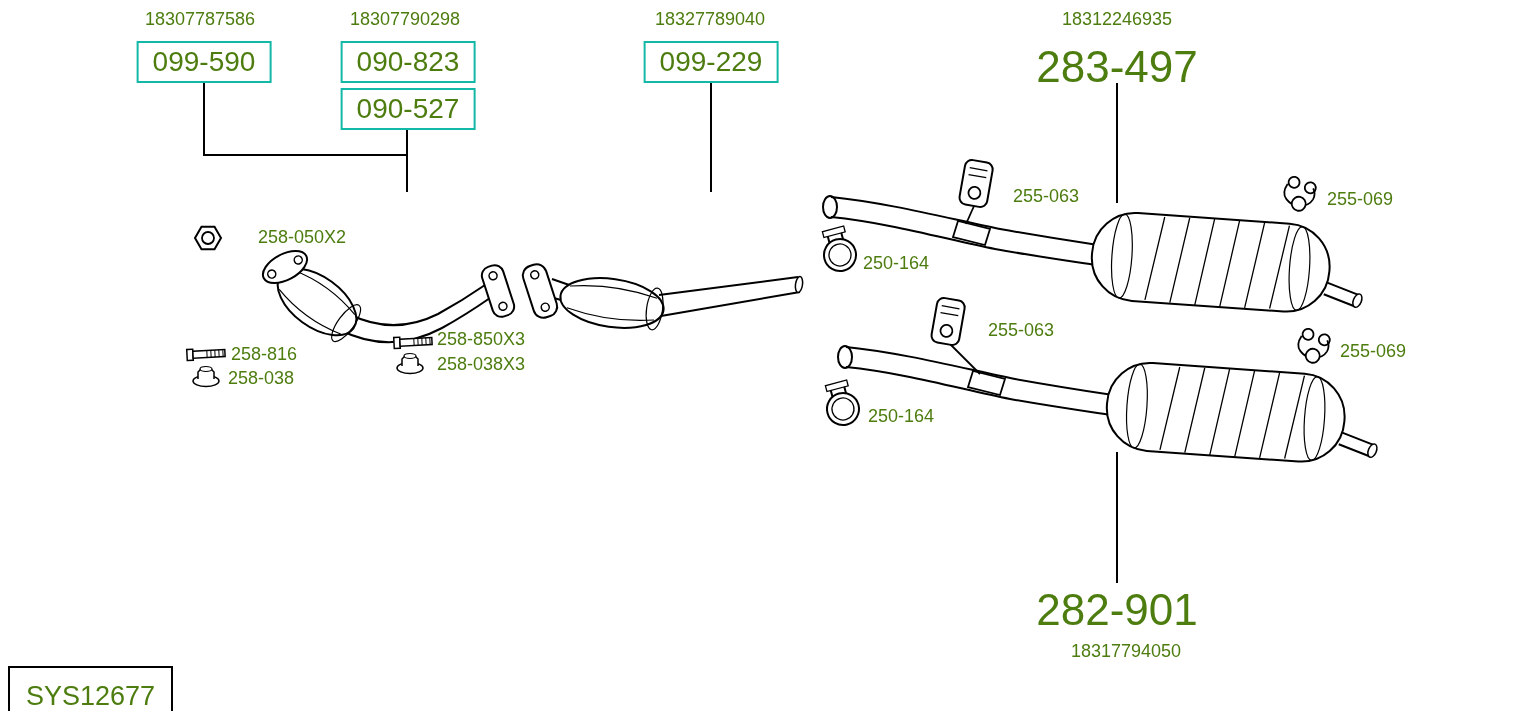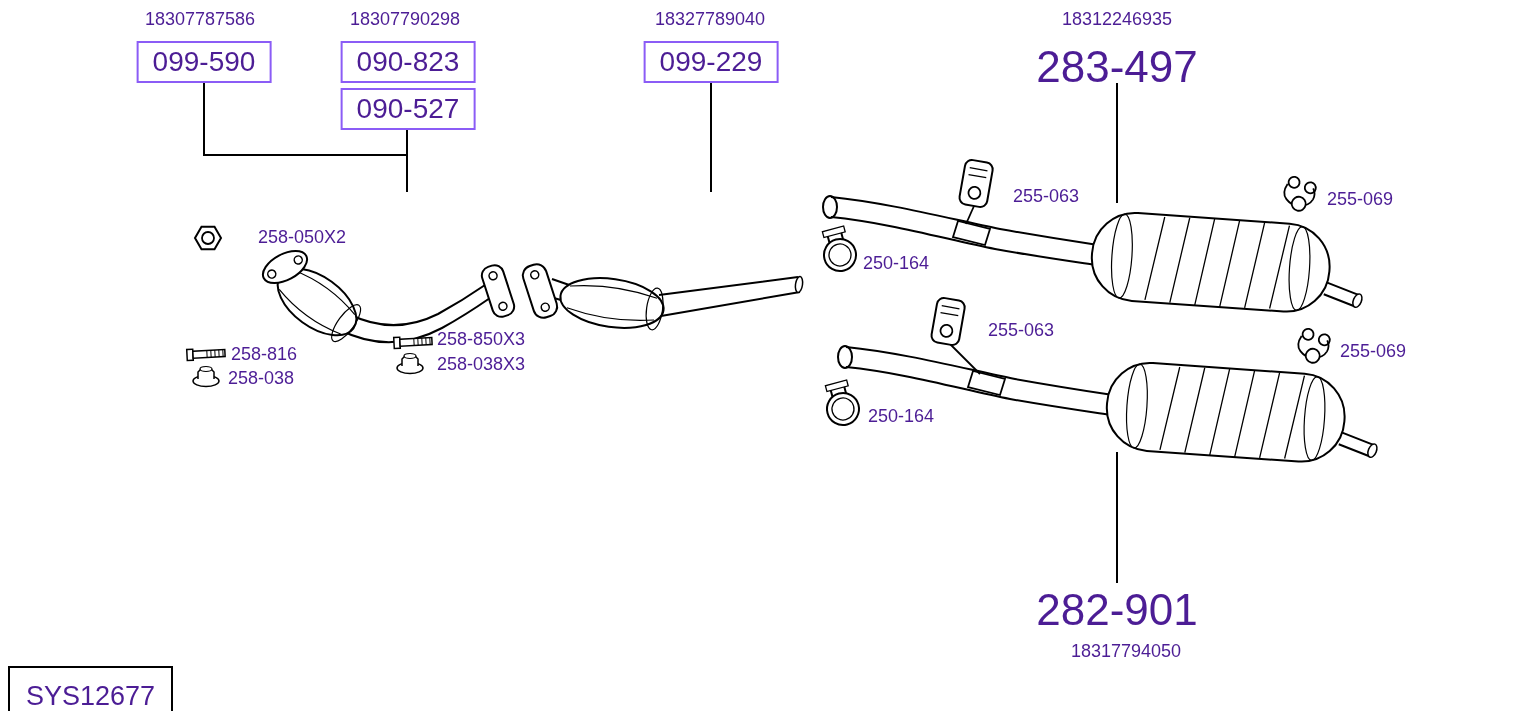--- a/index.html
+++ b/index.html
@@ -1,22 +1,22 @@
 <!DOCTYPE html>
 <html><head>
 <meta charset="utf-8">
 <style>
   * { margin:0; padding:0; box-sizing:border-box; }
   html,body { background:#fff; }
   body { font-family:"Liberation Sans", sans-serif; color:#000; }
   .stage { position:relative; width:1530px; height:711px; background:#fff; overflow:hidden; }
   .stage svg { position:absolute; left:0; top:0; }
-  .lbl { position:absolute; white-space:nowrap; color:#4c1d95; line-height:1.15; }
+  .lbl { position:absolute; white-space:nowrap; color:#4d7c0f; line-height:1.15; }
   .pn { font-size:18px; transform:translateX(-50%); }
-  .code-box { font-size:28px; border:2px solid #8b5cf6; padding:3px 14px; background:#fff; transform:translateX(-50%); }
+  .code-box { font-size:28px; border:2px solid #14b8a6; padding:3px 14px; background:#fff; transform:translateX(-50%); }
   .code-big { font-size:44px; transform:translateX(-50%); }
   .callout { font-size:18px; }
   .sys-box { font-size:27px; border:2px solid #000; padding:13px 16px; background:#fff; }
 </style>
 </head>
 <body>
 
 <div class="stage">
 
   <svg width="1530" height="711" viewBox="0 0 1530 711">

